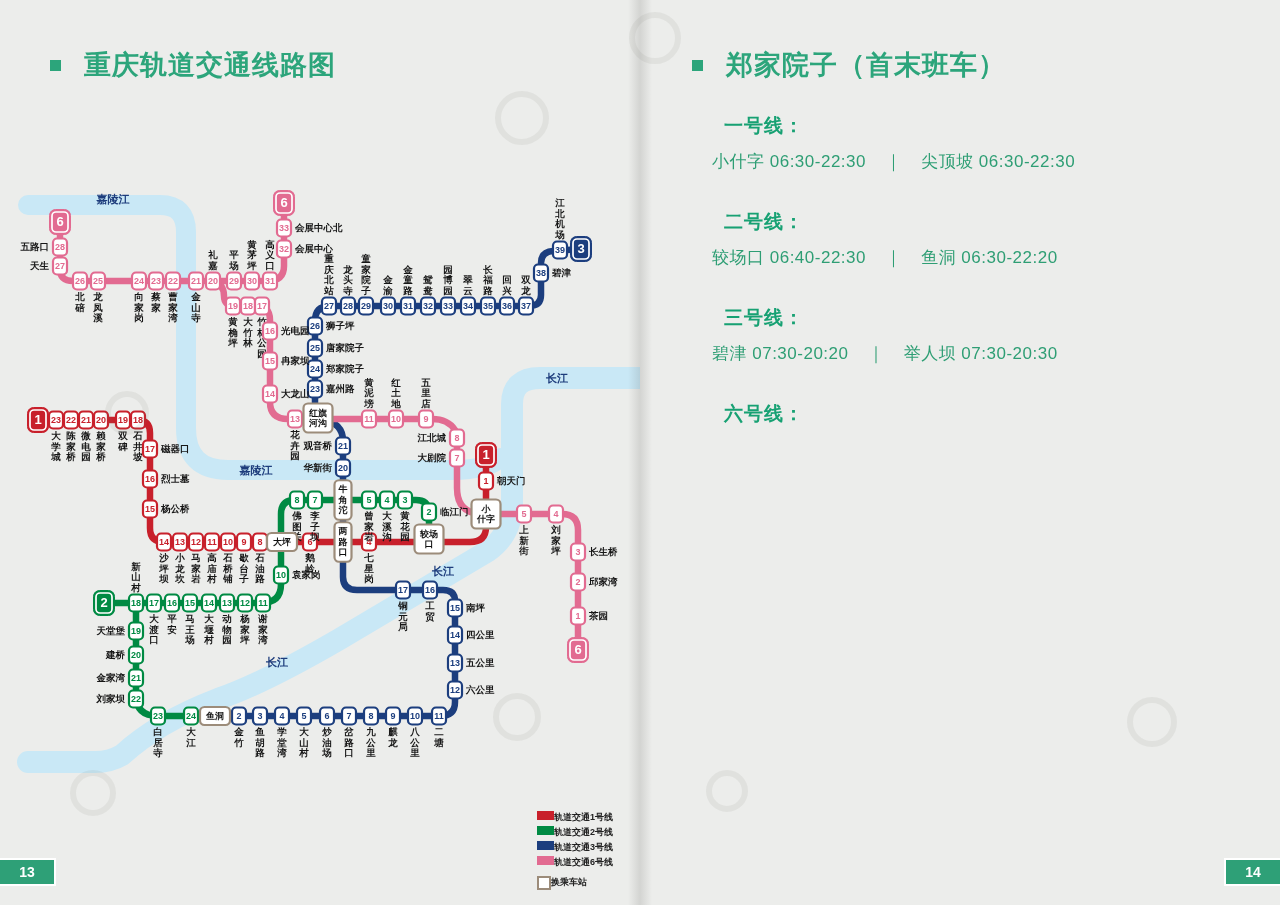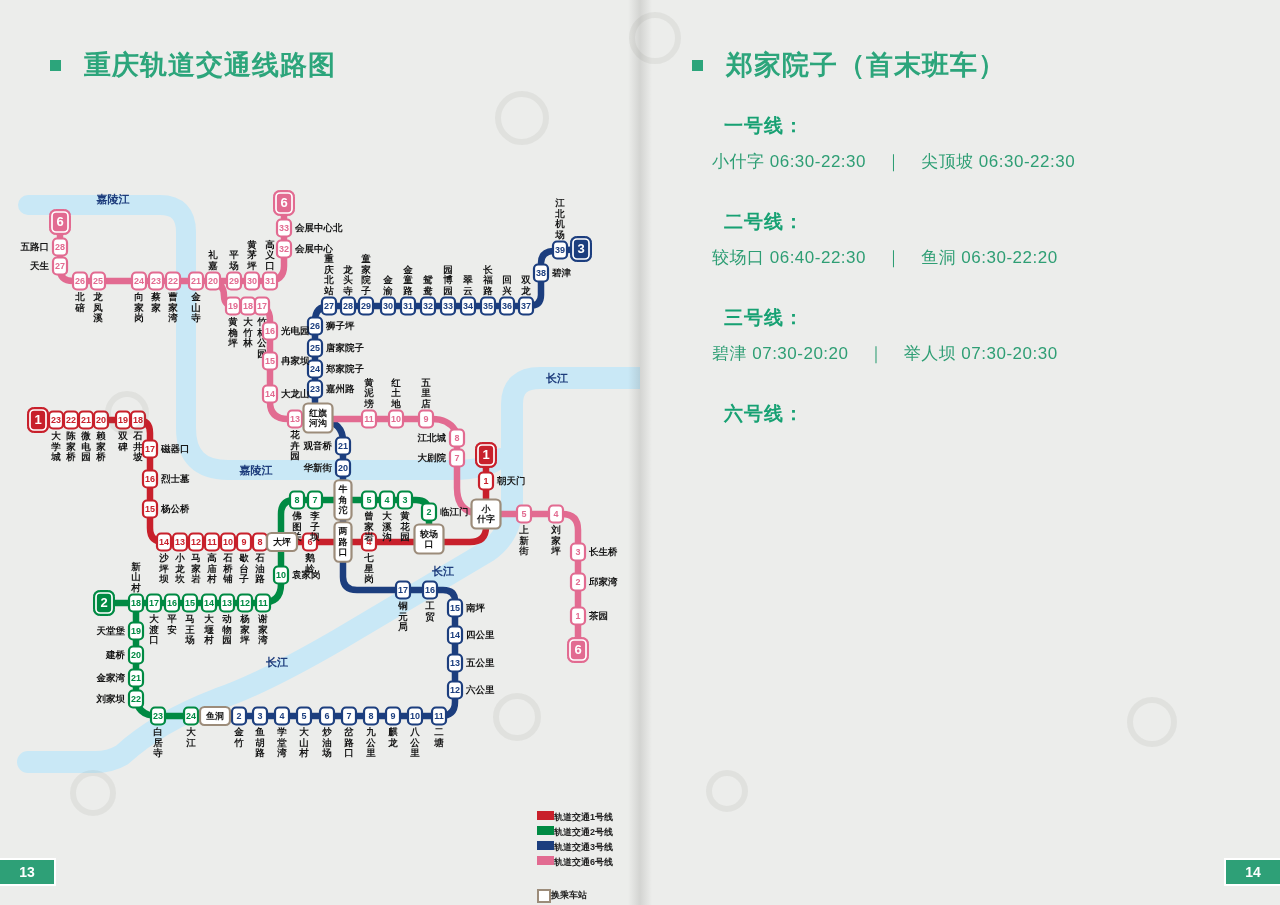--- a/index.html
+++ b/index.html
@@ -20,21 +20,21 @@
   .st-label{font:bold 9.5px "Liberation Sans","DejaVu Sans",sans-serif;fill:#161616}
   .st-num{font:bold 9px "Liberation Sans","DejaVu Sans",sans-serif}
   .ic-label{font:bold 9px "Liberation Sans","DejaVu Sans",sans-serif;fill:#111}
   .riv-label{font:bold 11px "Liberation Sans","DejaVu Sans",sans-serif;fill:#1D3C7C}
   .badge-num{font:bold 13px "Liberation Sans","DejaVu Sans",sans-serif;fill:#fff}
   #legend{position:absolute;left:537px;top:811px;z-index:5}
   .legend-row{display:flex;align-items:flex-start;height:15px}
   .legend-chip{width:17px;height:9px;flex:0 0 auto}
   .legend-chip.interchange{width:10px;height:10px;background:#fff;border:2px solid #9C8C7A}
   .legend-label{font-size:9px;color:#222;font-weight:bold;white-space:nowrap}
-  .legend-row.spaced{margin-top:18px}
+  .legend-row.spaced{margin-top:5px}
   .pagenum{position:absolute;bottom:19px;width:54px;height:24px;background:#2EA077;
     color:#fff;font-weight:bold;font-size:14px;display:flex;align-items:center;justify-content:center;z-index:6}
   .pagenum-left{left:0;border:2px solid #fff;border-left:none}
   .pagenum-right{right:0;border:2px solid #fff;border-right:none}
   #schedule{position:absolute;top:113px;left:72px;z-index:5}
   .sched-heading{font-size:19px;font-weight:bold;color:#17A173;margin:0 12px 11px;letter-spacing:1px}
   .sched-times{font-size:17px;color:#2E9E74;margin:0 0 36px;letter-spacing:.5px;white-space:nowrap}
   .sched-times .sep{margin:0 19px}
   .ring{position:absolute;border-radius:50%;border:6px solid rgba(110,110,105,.09);pointer-events:none}
 </style>

